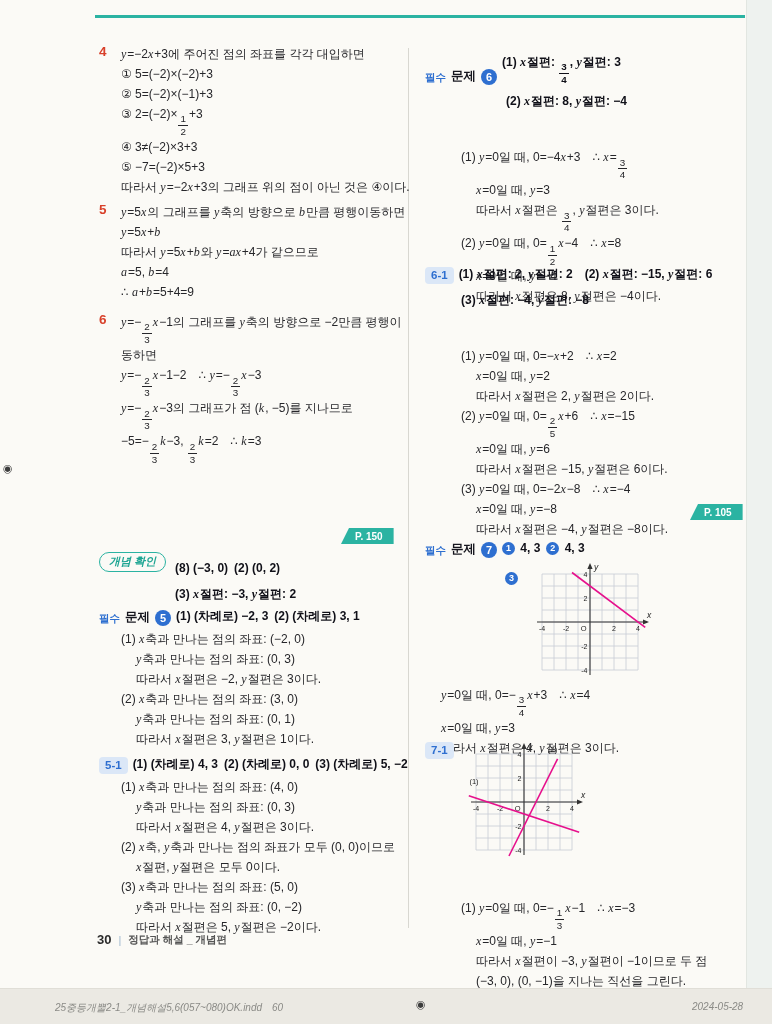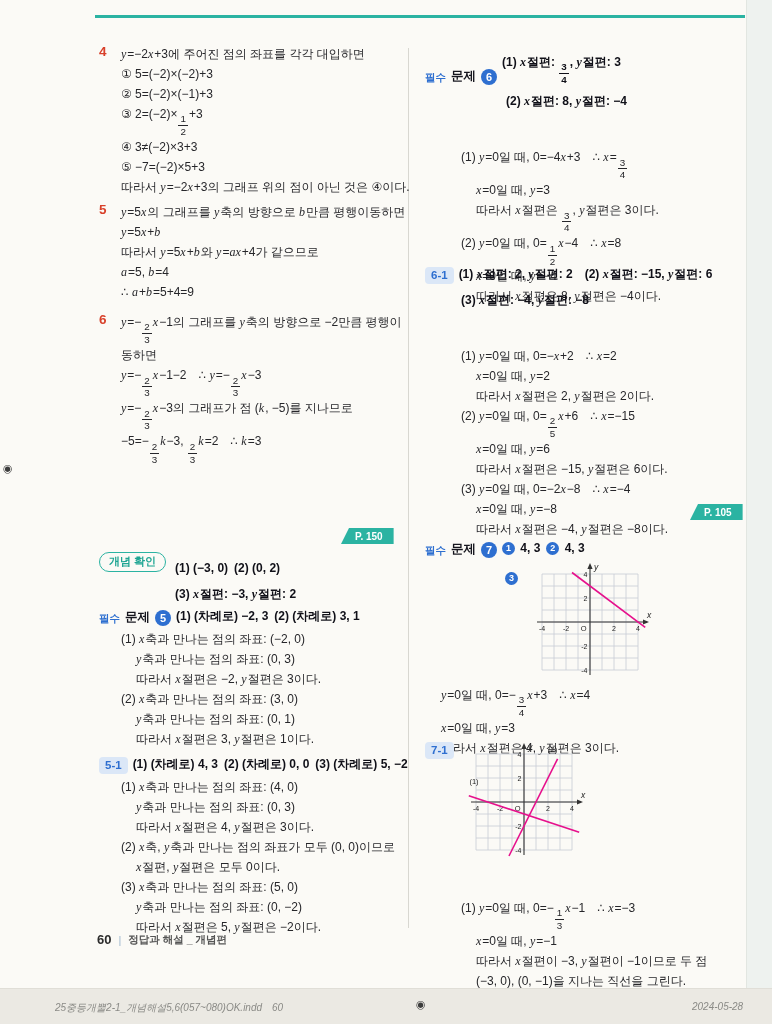--- a/index.html
+++ b/index.html
@@ -33,21 +33,21 @@
 
   .pre{color:#2e6fd0;font-weight:700;font-size:10.5px;}
   .word{color:#15151d;font-weight:700;font-size:12.5px;}
   .qnum{display:inline-flex;width:16px;height:16px;border-radius:50%;background:#2e6fd0;color:#fff;
         font-size:11px;font-weight:700;align-items:center;justify-content:center;flex:0 0 auto;}
   .ncirc{display:inline-flex;width:13px;height:13px;border-radius:50%;background:#2e6fd0;color:#fff;
         font-size:9px;font-weight:700;align-items:center;justify-content:center;vertical-align:1px;margin:0 2px 0 0;}
   .subnum{display:inline-block;background:#dbe7f7;color:#2e6fd0;font-weight:700;font-size:11.5px;
         padding:1px 6px;border-radius:4px;line-height:15px;flex:0 0 auto;}
   .pill{display:inline-block;border:1.2px solid #2bb3a2;color:#1ea593;font-weight:700;font-size:11px;
-        border-radius:10px;padding:1px 9px 2px;line-height:15px;flex:0 0 auto;}
+        border-radius:10px;padding:1px 9px 2px;line-height:15px;flex:0 0 auto;font-style:italic;}
   .ptag{position:absolute;background:#2bb3a2;color:#fff;font-weight:700;font-size:10px;
         padding:2.5px 11px 2.5px 14px;clip-path:polygon(8px 0,100% 0,100% 100%,0 100%);}
   .concept-row{display:flex;gap:9px;align-items:flex-start;}
   .g3row{display:flex;align-items:flex-start;margin-top:4px;}
   .graph{display:inline-block;}
   .graph svg{display:block;}
 
   .pagefoot{position:absolute;display:flex;align-items:center;gap:7px;}
   .pageno{font-weight:700;font-size:13px;color:#2b2b2b;}
   .pfsep{color:#9fb7cf;font-size:11px;}
@@ -120,21 +120,21 @@
           </span><i>k</i>=2 ∴ <i>k</i>=3</div>
       </div>
   </section>
 
   <div class="ptag" style="left:341px;top:528px">P. 150</div>
 
   <section style="left:99px;top:552px;width:300px">
     <div class="concept-row">
       <span class="pill">개념 확인</span>
       <div>
-        <div class="ans">(1) (−3, 0) (2) (0, 2)</div>
+        <div class="ans">(8) (−3, 0) (2) (0, 2)</div>
         <div class="ans">(3) <i>x</i>절편: −3, <i>y</i>절편: 2</div>
       </div>
     </div>
   </section>
 
   <section style="left:99px;top:600px;width:305px">
     <div class="mhead">
       <span class="pre">필수</span>
       <span class="word">문제</span>
       <span class="qnum">5</span>
@@ -329,21 +329,21 @@
             <span class="fn">1</span>
             <span class="fd">3</span>
           </span><i>x</i>−1 ∴ <i>x</i>=−3</div>
         <div class="ln ind"><i>x</i>=0일 때, <i>y</i>=−1</div>
         <div class="ln ind">따라서 <i>x</i>절편이 −3, <i>y</i>절편이 −1이므로 두 점</div>
         <div class="ln ind">(−3, 0), (0, −1)을 지나는 직선을 그린다.</div>
       </div>
   </section>
 
   <div class="pagefoot" style="left:97px;top:932px">
-    <span class="pageno">60</span>
+    <span class="pageno">30</span>
     <span class="pfsep">|</span>
     <span class="pftitle">정답과 해설 _ 개념편</span>
   </div>
 
   <div class="printfoot" style="left:55px;top:1001px">25중등개뿔2-1_개념해설5,6(057~080)OK.indd  60</div>
   <span class="regmark" style="left:416px;top:998px">◉</span>
   <div class="printfoot" style="left:692px;top:1001px">2024-05-28</div>
 </div>
 
 </body></html>

